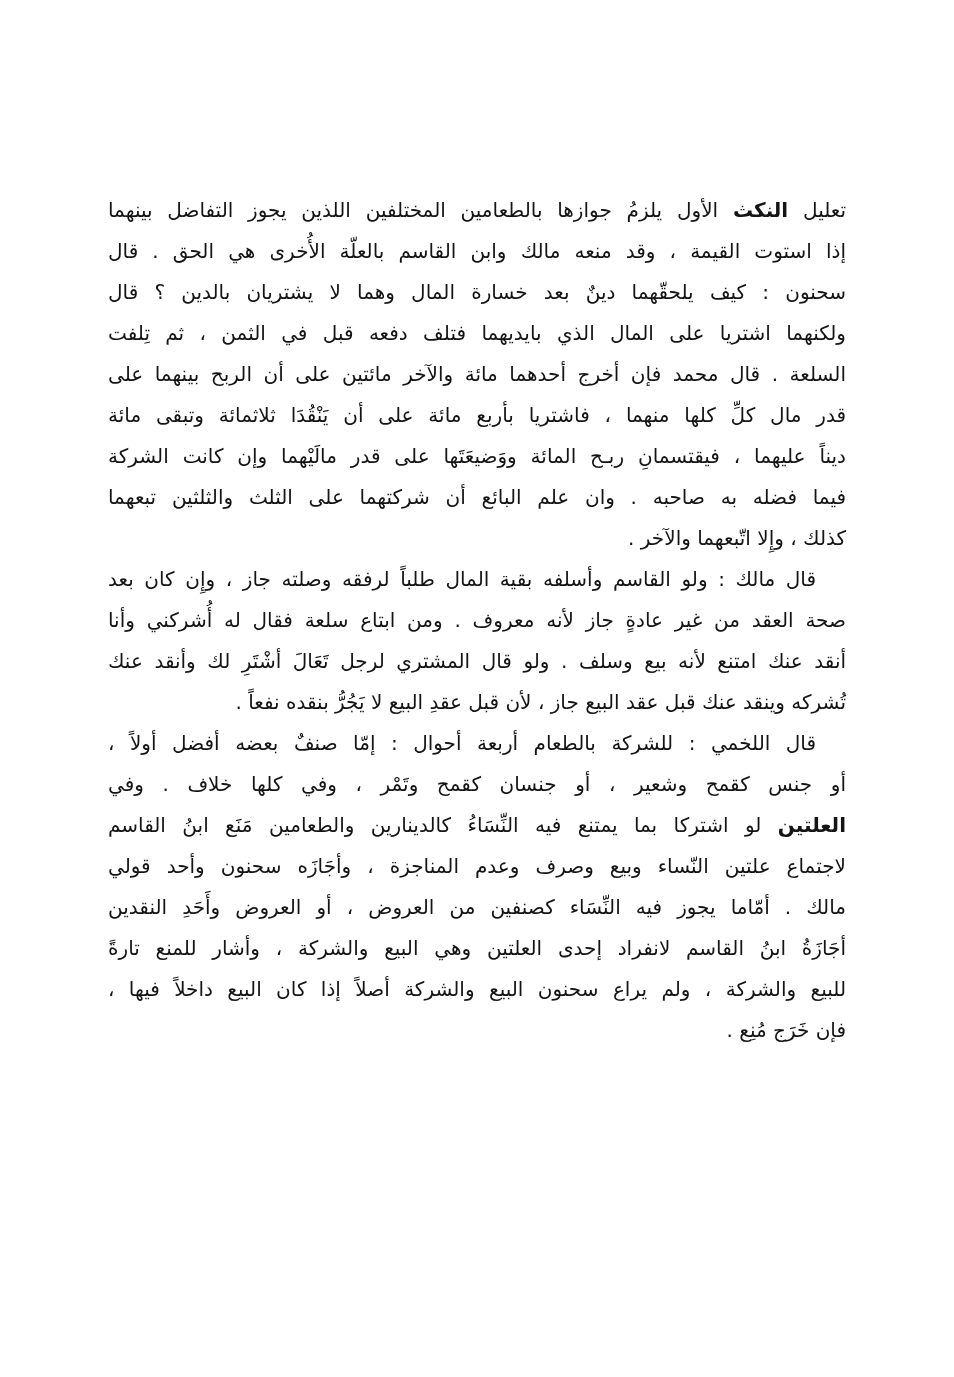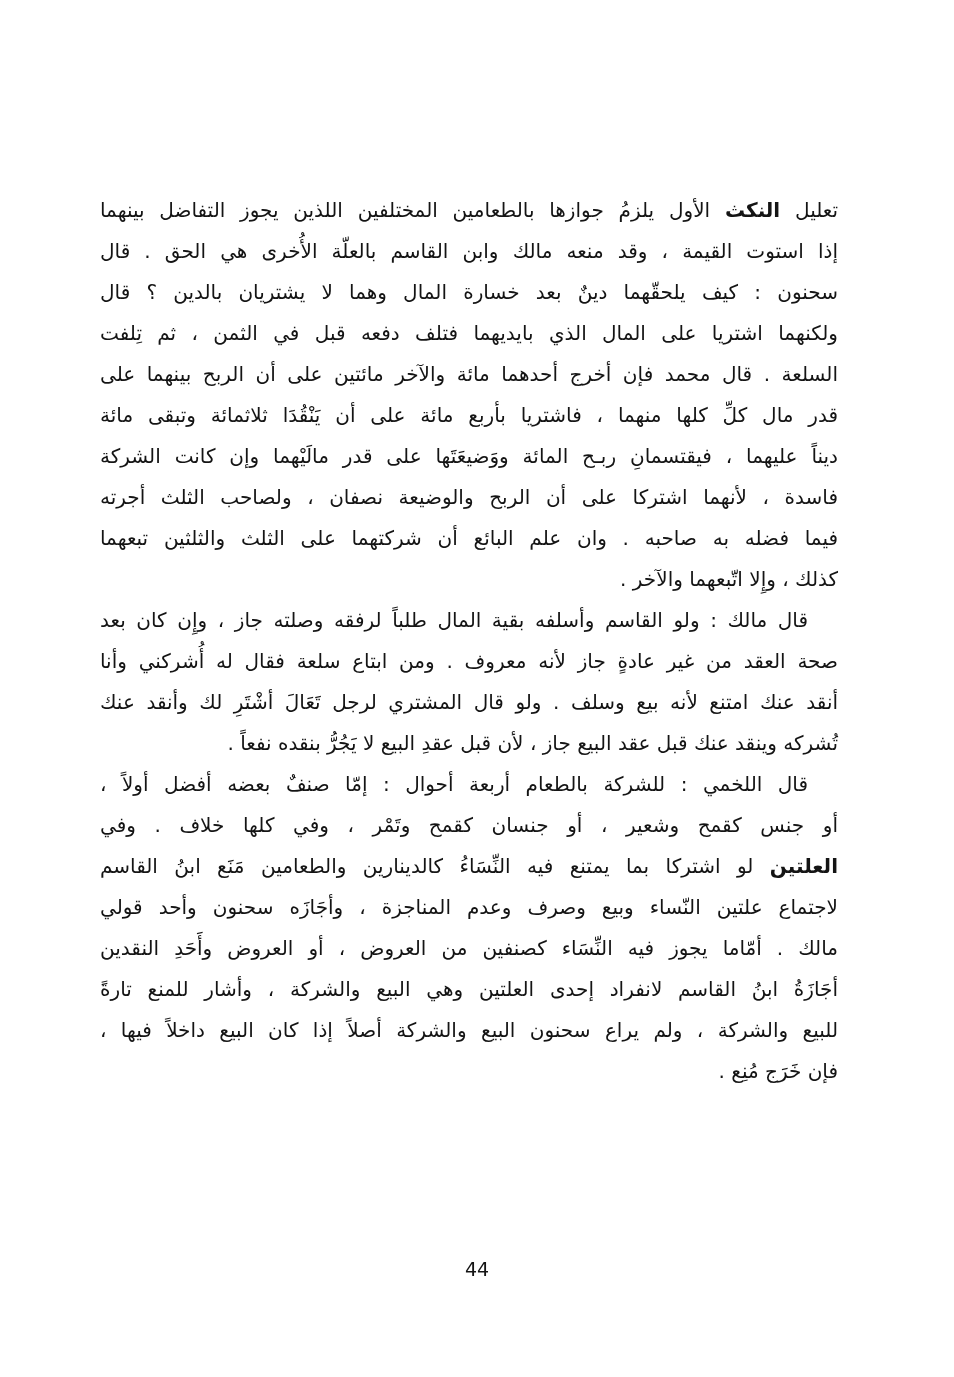--- a/index.html
+++ b/index.html
@@ -12,21 +12,21 @@
     width: 954px;
     height: 1377px;
     background: #ffffff;
     overflow: hidden;
     font-family: "DejaVu Sans", sans-serif;
     color: #141414;
   }
   .text-block {
     position: absolute;
     top: 190px;
-    right: 116px;
+    right: 108px;
     width: 738px;
     direction: rtl;
     font-size: 20px;
     line-height: 41px;
   }
   .paragraph {
     margin: 0;
     padding: 0;
   }
   .line {
@@ -63,35 +63,33 @@
 <div class="page">
   <div class="text-block">
       <div class="paragraph">
         <div class="line"><span>تعليل </span><span class="bold">النكث</span><span> الأول يلزمُ جوازها بالطعامين المختلفين اللذين يجوز التفاضل بينهما</span></div>
         <div class="line"><span>إذا استوت القيمة ، وقد منعه مالك وابن القاسم بالعلّة الأُخرى هي الحق . قال</span></div>
         <div class="line"><span>سحنون : كيف يلحقّهما دينٌ بعد خسارة المال وهما لا يشتريان بالدين ؟ قال</span></div>
         <div class="line"><span>ولكنهما اشتريا على المال الذي بايديهما فتلف دفعه قبل في الثمن ، ثم تِلفت</span></div>
         <div class="line"><span>السلعة . قال محمد فإن أخرج أحدهما مائة والآخر مائتين على أن الربح بينهما على</span></div>
         <div class="line"><span>قدر مال كلِّ كلها منهما ، فاشتريا بأربع مائة على أن يَنْقُدَا ثلاثمائة وتبقى مائة</span></div>
         <div class="line"><span>ديناً عليهما ، فيقتسمانِ ربـح المائة ووَضيعَتَها على قدر مالَيْهما وإن كانت الشركة</span></div>
-        <div class="line"><span>فاسدة ، لأنهما اشتركا على أن الربح والوضيعة نصفان ، ولصاحب الثلث أجرته</span></div>
         <div class="line"><span>فيما فضله به صاحبه . وان علم البائع أن شركتهما على الثلث والثلثين تبعهما</span></div>
         <div class="line last"><span>كذلك ، وإِلا اتّبعهما والآخر .</span></div>
       </div>
       <div class="paragraph">
         <div class="line indent"><span>قال مالك : ولو القاسم وأسلفه بقية المال طلباً لرفقه وصلته جاز ، وإِن كان بعد</span></div>
         <div class="line"><span>صحة العقد من غير عادةٍ جاز لأنه معروف . ومن ابتاع سلعة فقال له أُشركني وأنا</span></div>
         <div class="line"><span>أنقد عنك امتنع لأنه بيع وسلف . ولو قال المشتري لرجل تَعَالَ أشْتَرِ لك وأنقد عنك</span></div>
         <div class="line last"><span>تُشركه وينقد عنك قبل عقد البيع جاز ، لأن قبل عقدِ البيع لا يَجُرُّ بنقده نفعاً .</span></div>
       </div>
       <div class="paragraph">
         <div class="line indent"><span>قال اللخمي : للشركة بالطعام أربعة أحوال : إمّا صنفٌ بعضه أفضل أولاً ،</span></div>
         <div class="line"><span>أو جنس كقمح وشعير ، أو جنسان كقمح وتَمْر ، وفي كلها خلاف . وفي</span></div>
         <div class="line"><span class="bold">العلتين</span><span> لو اشتركا بما يمتنع فيه النِّسَاءُ كالدينارين والطعامين مَنَع ابنُ القاسم</span></div>
         <div class="line"><span>لاجتماع علتين النّساء وبيع وصرف وعدم المناجزة ، وأجَازَه سحنون وأحد قولي</span></div>
         <div class="line"><span>مالك . أمّاما يجوز فيه النِّسَاء كصنفين من العروض ، أو العروض وأَحَدِ النقدين</span></div>
         <div class="line"><span>أجَازَةُ ابنُ القاسم لانفراد إحدى العلتين وهي البيع والشركة ، وأشار للمنع تارةً</span></div>
         <div class="line"><span>للبيع والشركة ، ولم يراع سحنون البيع والشركة أصلاً إذا كان البيع داخلاً فيها ،</span></div>
         <div class="line last"><span>فإن خَرَج مُنِع .</span></div>
       </div>
     </div>
-  <div class="page-number">44</div>
 </div>
 
 </body></html>

